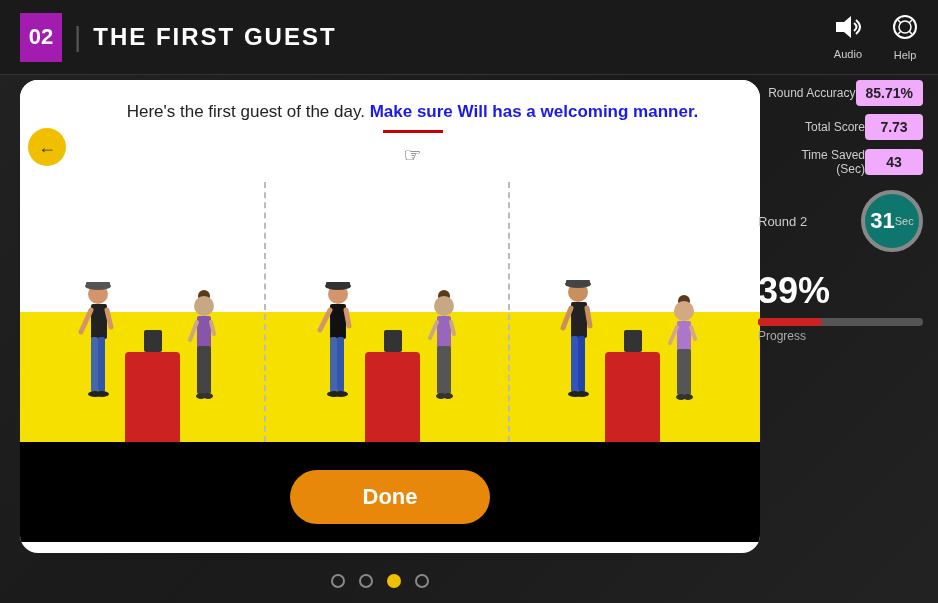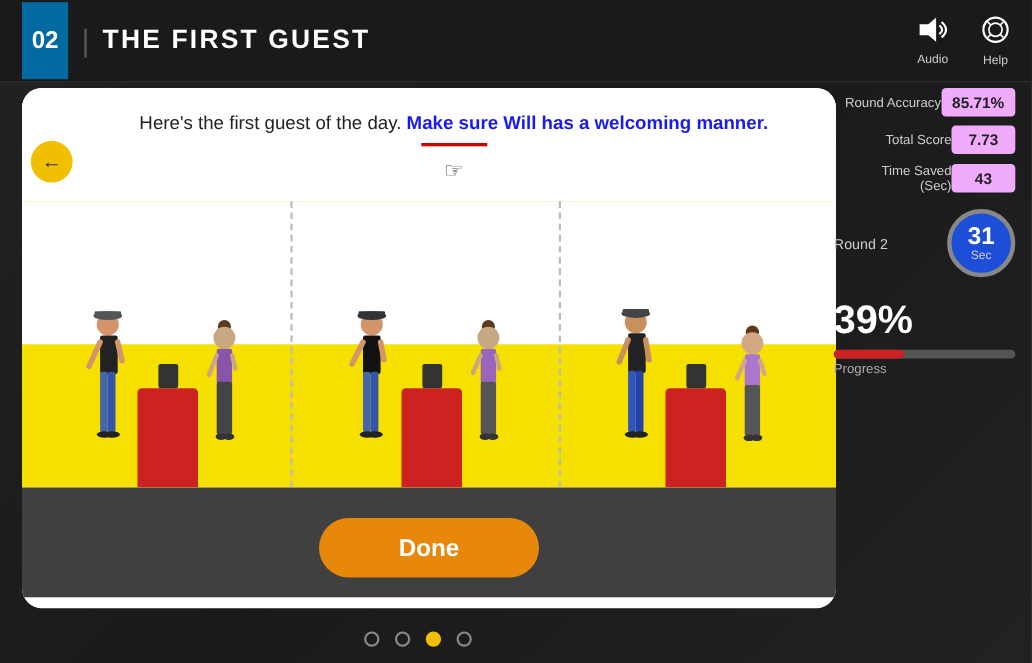--- a/index.html
+++ b/index.html
@@ -26,22 +26,22 @@
       height: 75px;
       background: #1a1a1a;
       display: flex;
       align-items: center;
       padding: 0 20px;
       border-bottom: 1px solid #333;
     }
 
     .header-red-bar {
       width: 42px;
-      height: 70px;
-      background: #0369a1;
+      height: 49px;
+      background: #a21caf;
       display: flex;
       align-items: center;
       justify-content: center;
       margin-right: 12px;
     }
 
     .header-number {
       color: white;
       font-size: 22px;
       font-weight: bold;
@@ -265,24 +265,24 @@
 
     .round-label {
       color: #ccc;
       font-size: 13px;
     }
 
     .round-timer {
       width: 62px;
       height: 62px;
       border-radius: 50%;
-      background: #1d4ed8;
+      background: #0f766e;
       border: 4px solid #888;
       display: flex;
-      flex-direction: column;
+      flex-direction: row;
       align-items: center;
       justify-content: center;
       color: white;
     }
 
     .round-timer-num {
       font-size: 22px;
       font-weight: bold;
       line-height: 1;
     }
@@ -517,21 +517,21 @@
           <line x1="15" y1="40" x2="8" y2="56" stroke="#d4a882" stroke-width="4" stroke-linecap="round"></line>
           <line x1="29" y1="40" x2="33" y2="52" stroke="#d4a882" stroke-width="4" stroke-linecap="round"></line>
           <rect x="15" y="62" width="14" height="46" fill="#555" rx="2"></rect>
           <ellipse cx="19" cy="110" rx="5" ry="3" fill="#333"></ellipse>
           <ellipse cx="26" cy="110" rx="5" ry="3" fill="#333"></ellipse>
         </svg>
       </div>
     </div>
   </div>
 
-  <div style="background:#404040; padding: 10px 0 18px;">
+  <div style="background:#000000; padding: 10px 0 18px;">
     <button class="done-btn">Done</button>
   </div>
 </div>
 
 <div class="pagination">
   <div class="dot"></div>
   <div class="dot"></div>
   <div class="dot active"></div>
   <div class="dot"></div>
 </div>

